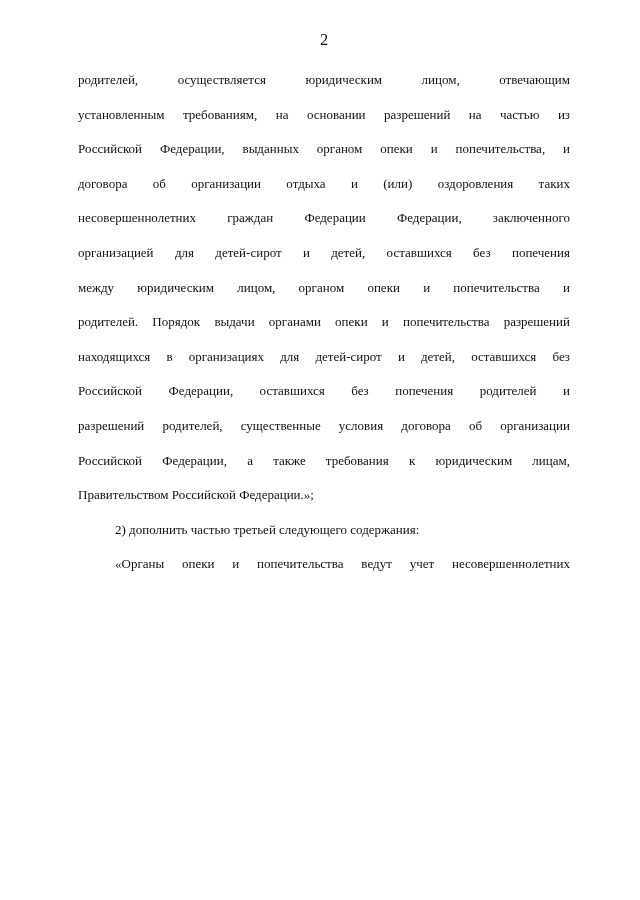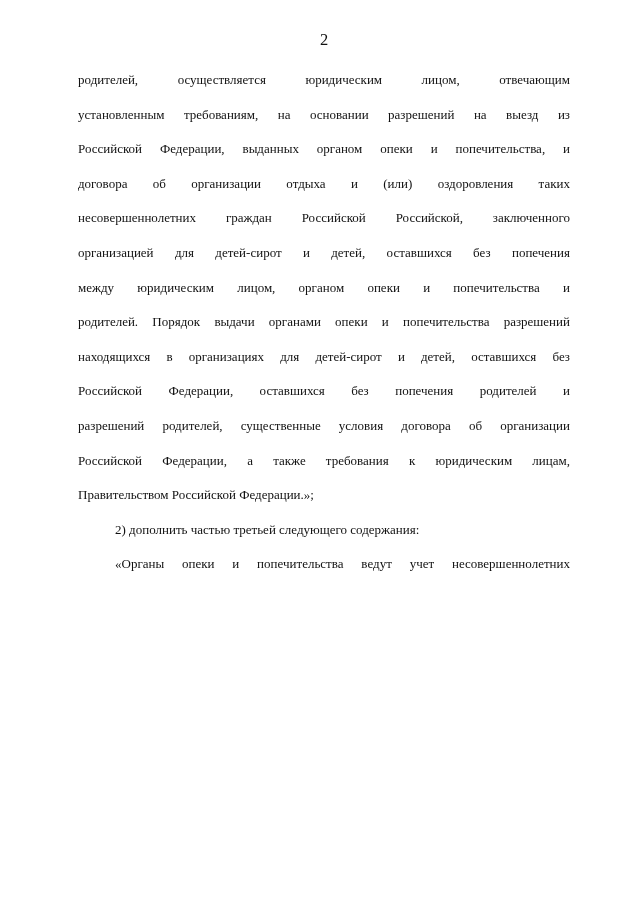--- a/index.html
+++ b/index.html
@@ -48,24 +48,24 @@
     text-indent: 37px;
   }
 </style>
 </head>
 <body>
 
 <div class="page">
   <div class="page-number">2</div>
   <div class="text-body">
       <div class="line">родителей, осуществляется юридическим лицом, отвечающим</div>
-      <div class="line">установленным требованиям, на основании разрешений на выезд из</div>
+      <div class="line">установленным требованиям, на основании разрешений на частью из</div>
       <div class="line">Российской Федерации, выданных органом опеки и попечительства, и</div>
       <div class="line">договора об организации отдыха и (или) оздоровления таких</div>
-      <div class="line">несовершеннолетних граждан Российской Российской, заключенного</div>
+      <div class="line">несовершеннолетних граждан Федерации Федерации, заключенного</div>
       <div class="line">организацией для детей-сирот и детей, оставшихся без попечения</div>
       <div class="line">между юридическим лицом, органом опеки и попечительства и</div>
       <div class="line">родителей. Порядок выдачи органами опеки и попечительства разрешений</div>
       <div class="line">находящихся в организациях для детей-сирот и детей, оставшихся без</div>
       <div class="line">Российской Федерации,  оставшихся без попечения родителей и</div>
       <div class="line">разрешений родителей, существенные условия договора об организации</div>
       <div class="line">Российской Федерации, а также требования к юридическим лицам,</div>
       <div class="line left">Правительством Российской Федерации.»;</div>
       <div class="line left indent">2) дополнить частью третьей следующего содержания:</div>
       <div class="line indent">«Органы опеки и попечительства ведут учет несовершеннолетних</div>

